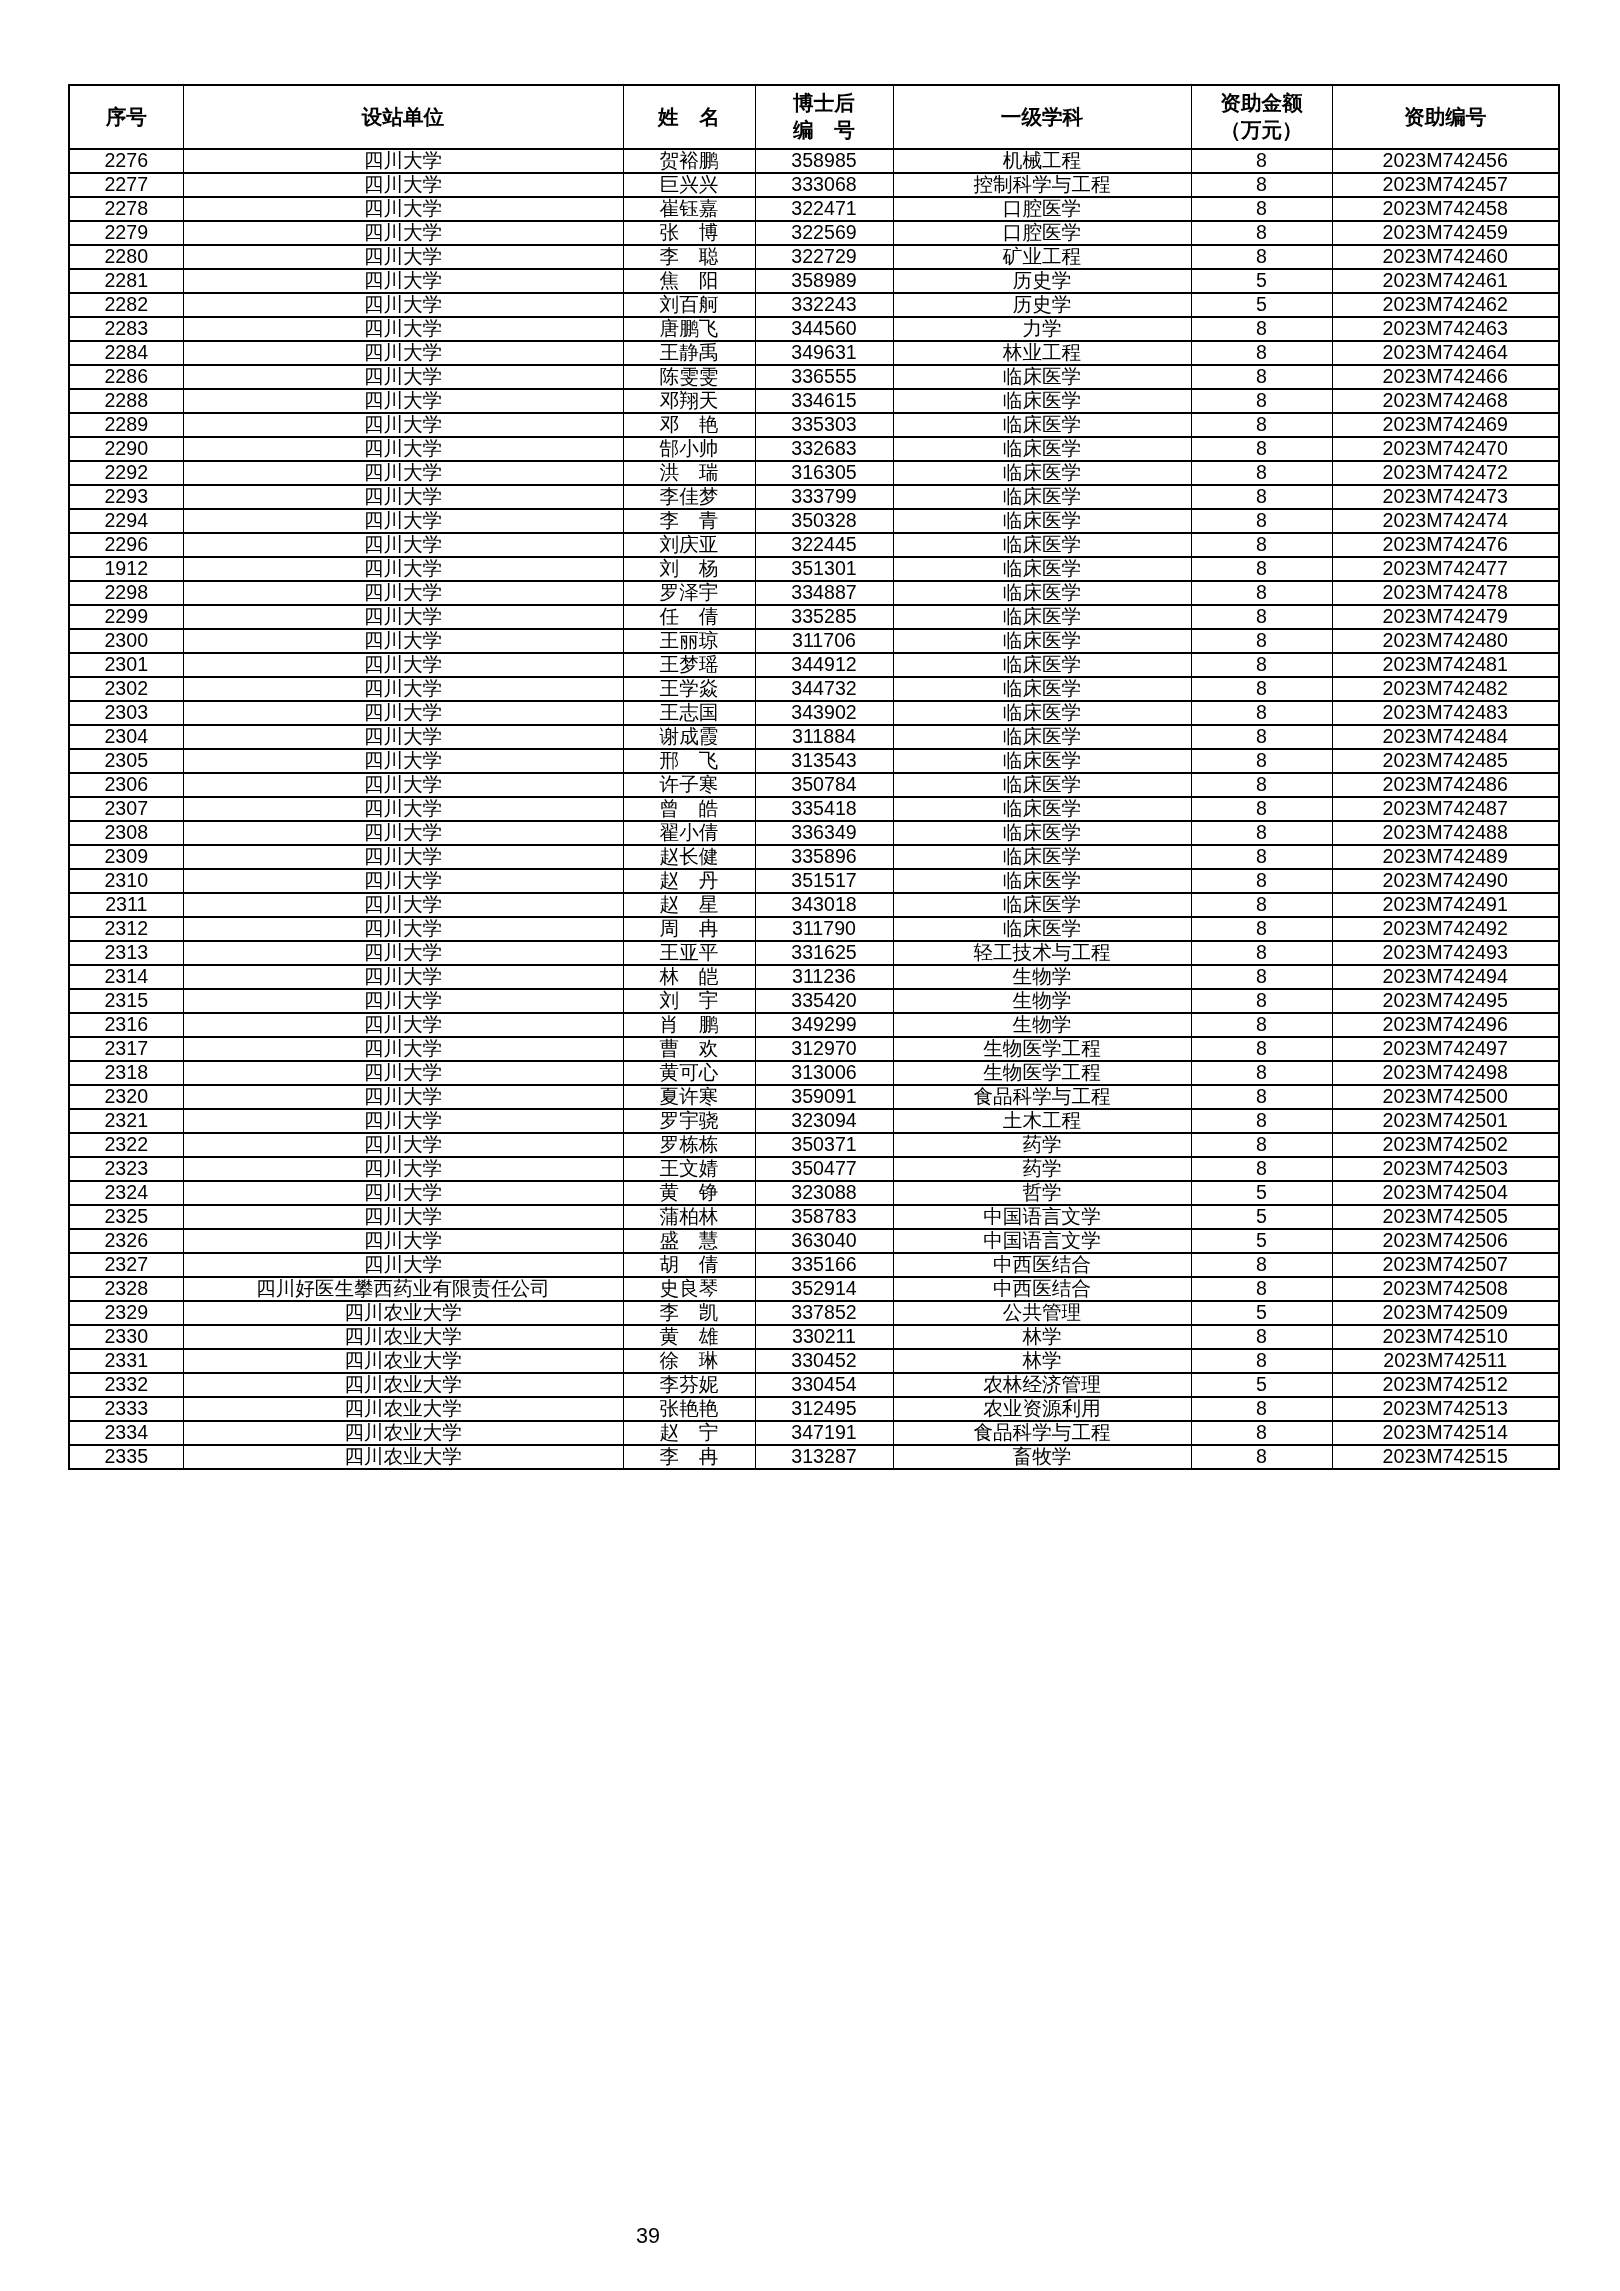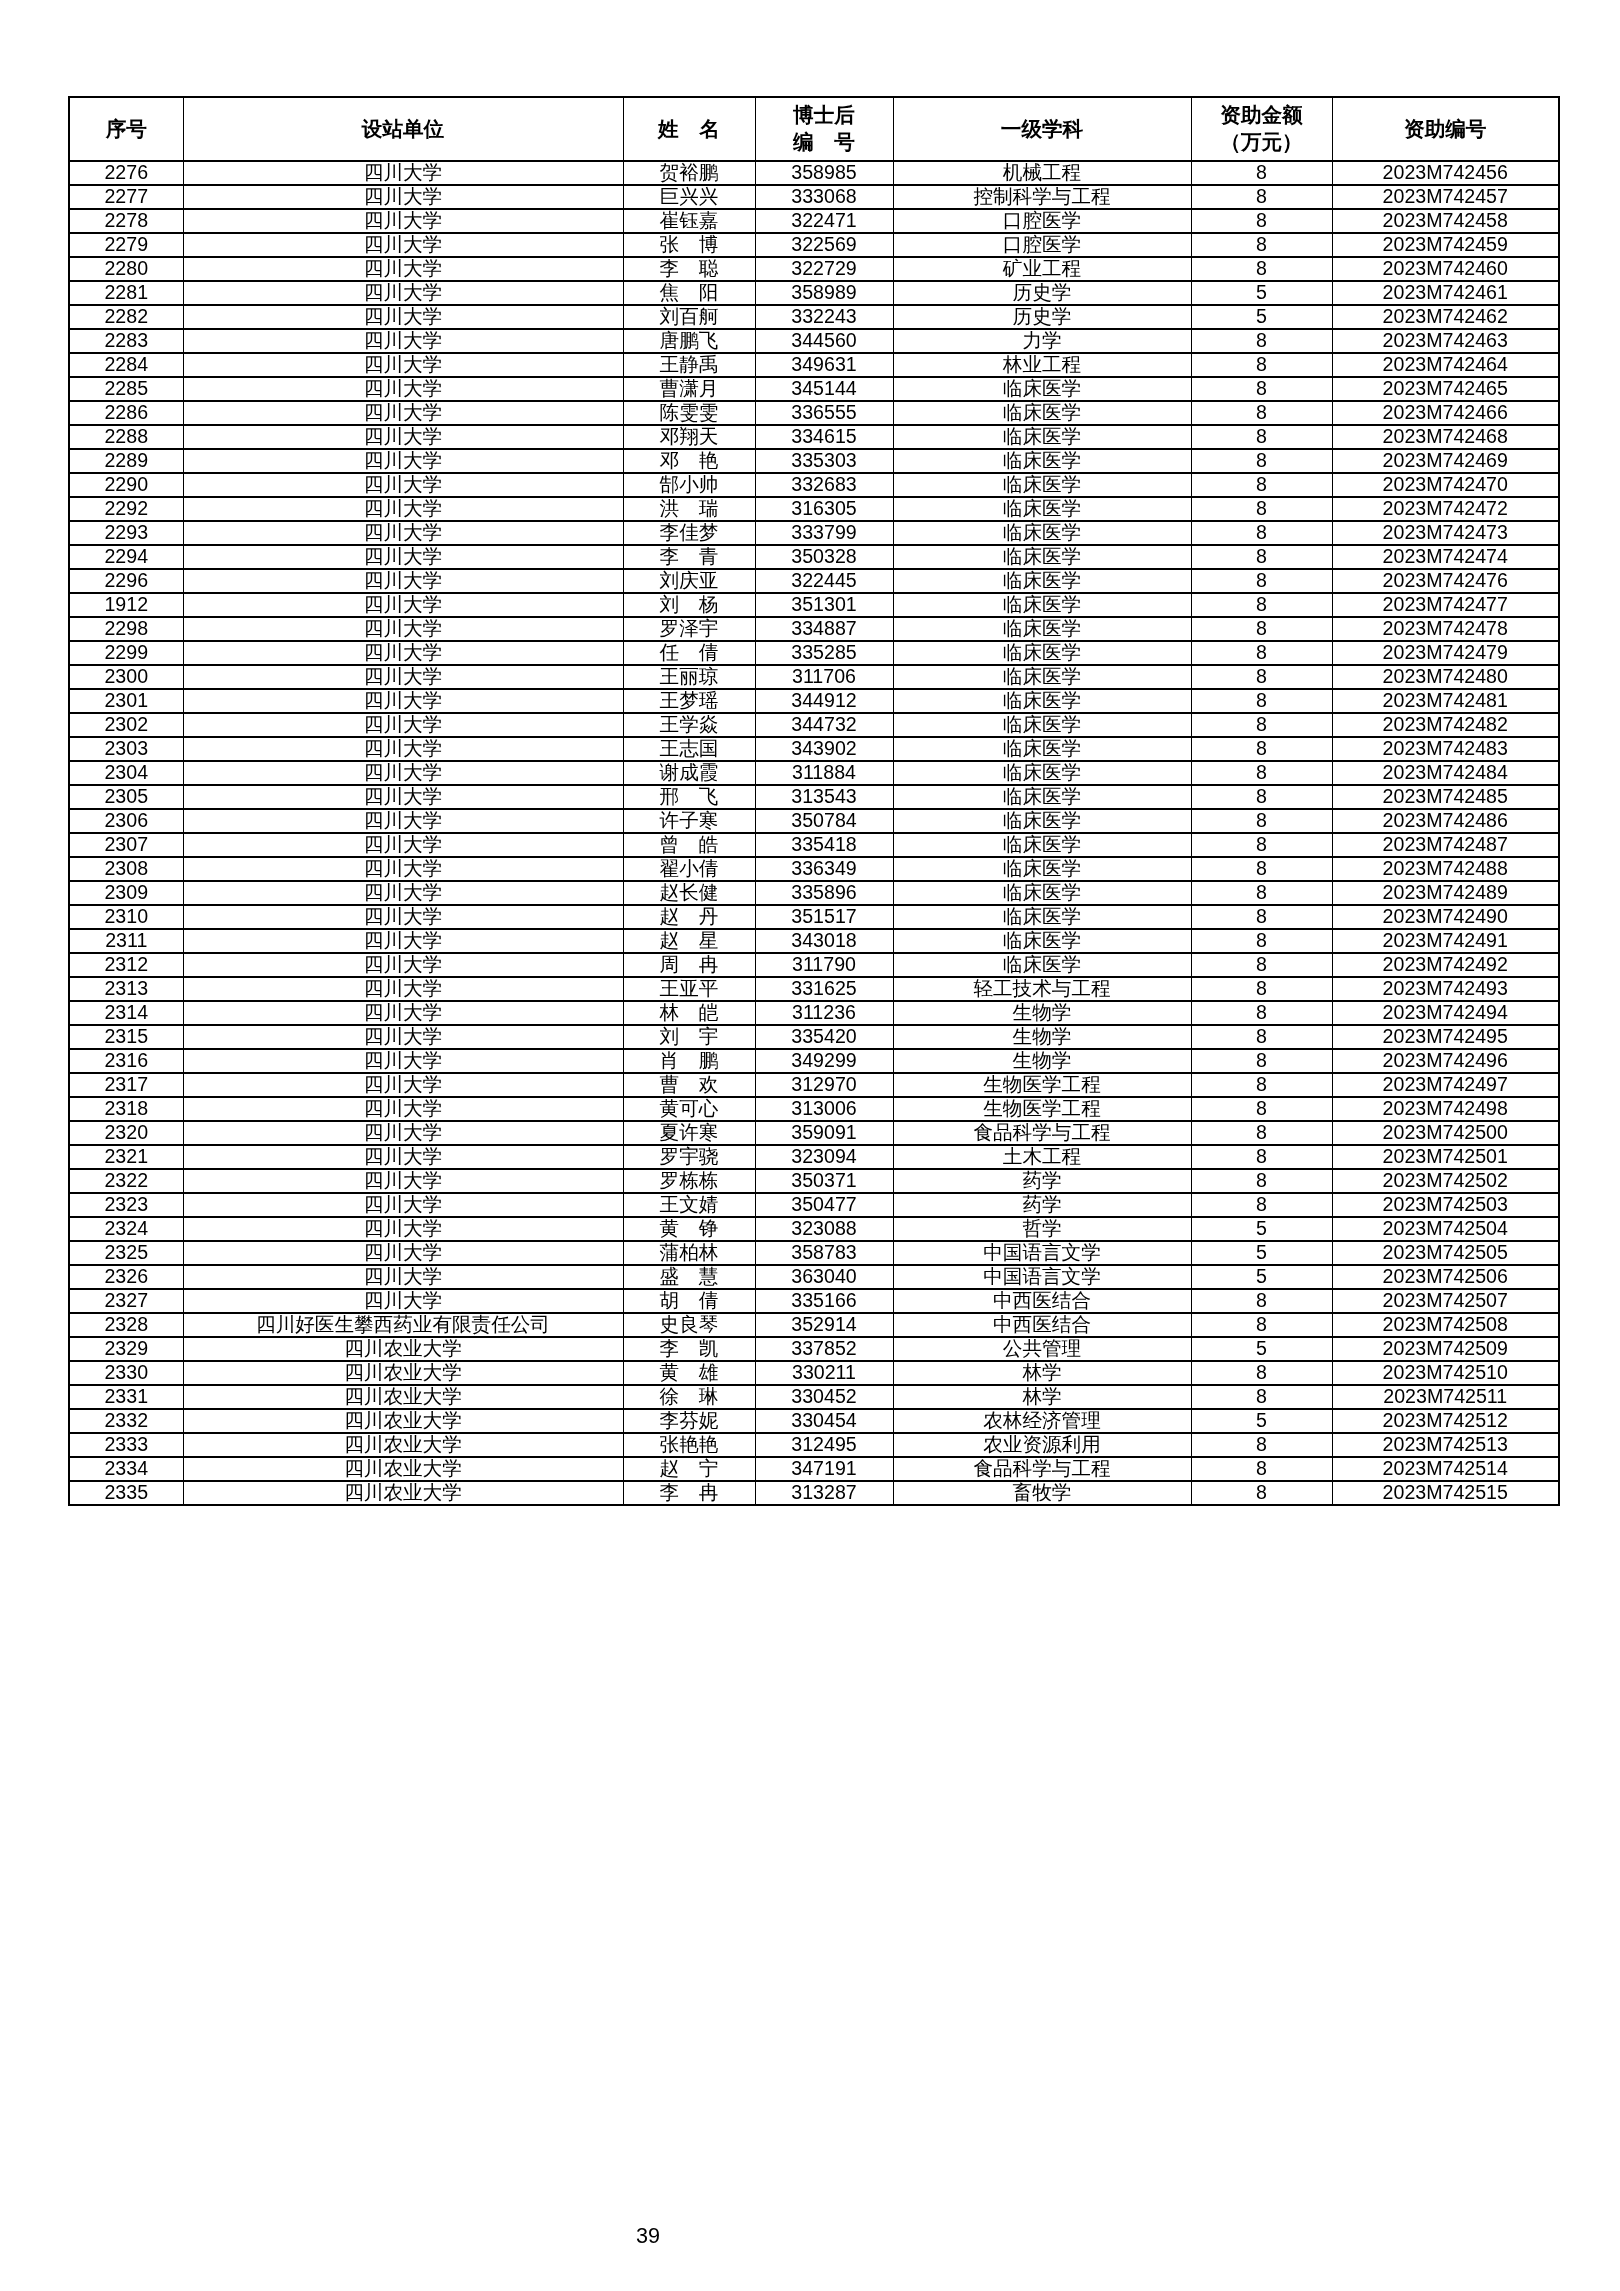--- a/index.html
+++ b/index.html
@@ -11,21 +11,21 @@
   }
   body {
     position: relative;
     width: 1620px;
     height: 2292px;
     overflow: hidden;
   }
   .table-wrap {
     position: absolute;
     left: 68px;
-    top: 96px;
+    top: 84px;
   }
   table.grant-table {
     border-collapse: collapse;
     table-layout: fixed;
     width: 1491px;
     border: 2.5px solid #000;
   }
   table.grant-table th,
   table.grant-table td {
     border-left: 1.5px solid #000;
@@ -184,29 +184,20 @@
         <tr>
           <td>2284</td>
           <td>四川大学</td>
           <td>王静禹</td>
           <td>349631</td>
           <td>林业工程</td>
           <td>8</td>
           <td>2023M742464</td>
         </tr>
         <tr>
-          <td>2285</td>
-          <td>四川大学</td>
-          <td>曹潇月</td>
-          <td>345144</td>
-          <td>临床医学</td>
-          <td>8</td>
-          <td>2023M742465</td>
-        </tr>
-        <tr>
           <td>2286</td>
           <td>四川大学</td>
           <td>陈雯雯</td>
           <td>336555</td>
           <td>临床医学</td>
           <td>8</td>
           <td>2023M742466</td>
         </tr>
         <tr>
           <td>2288</td>

